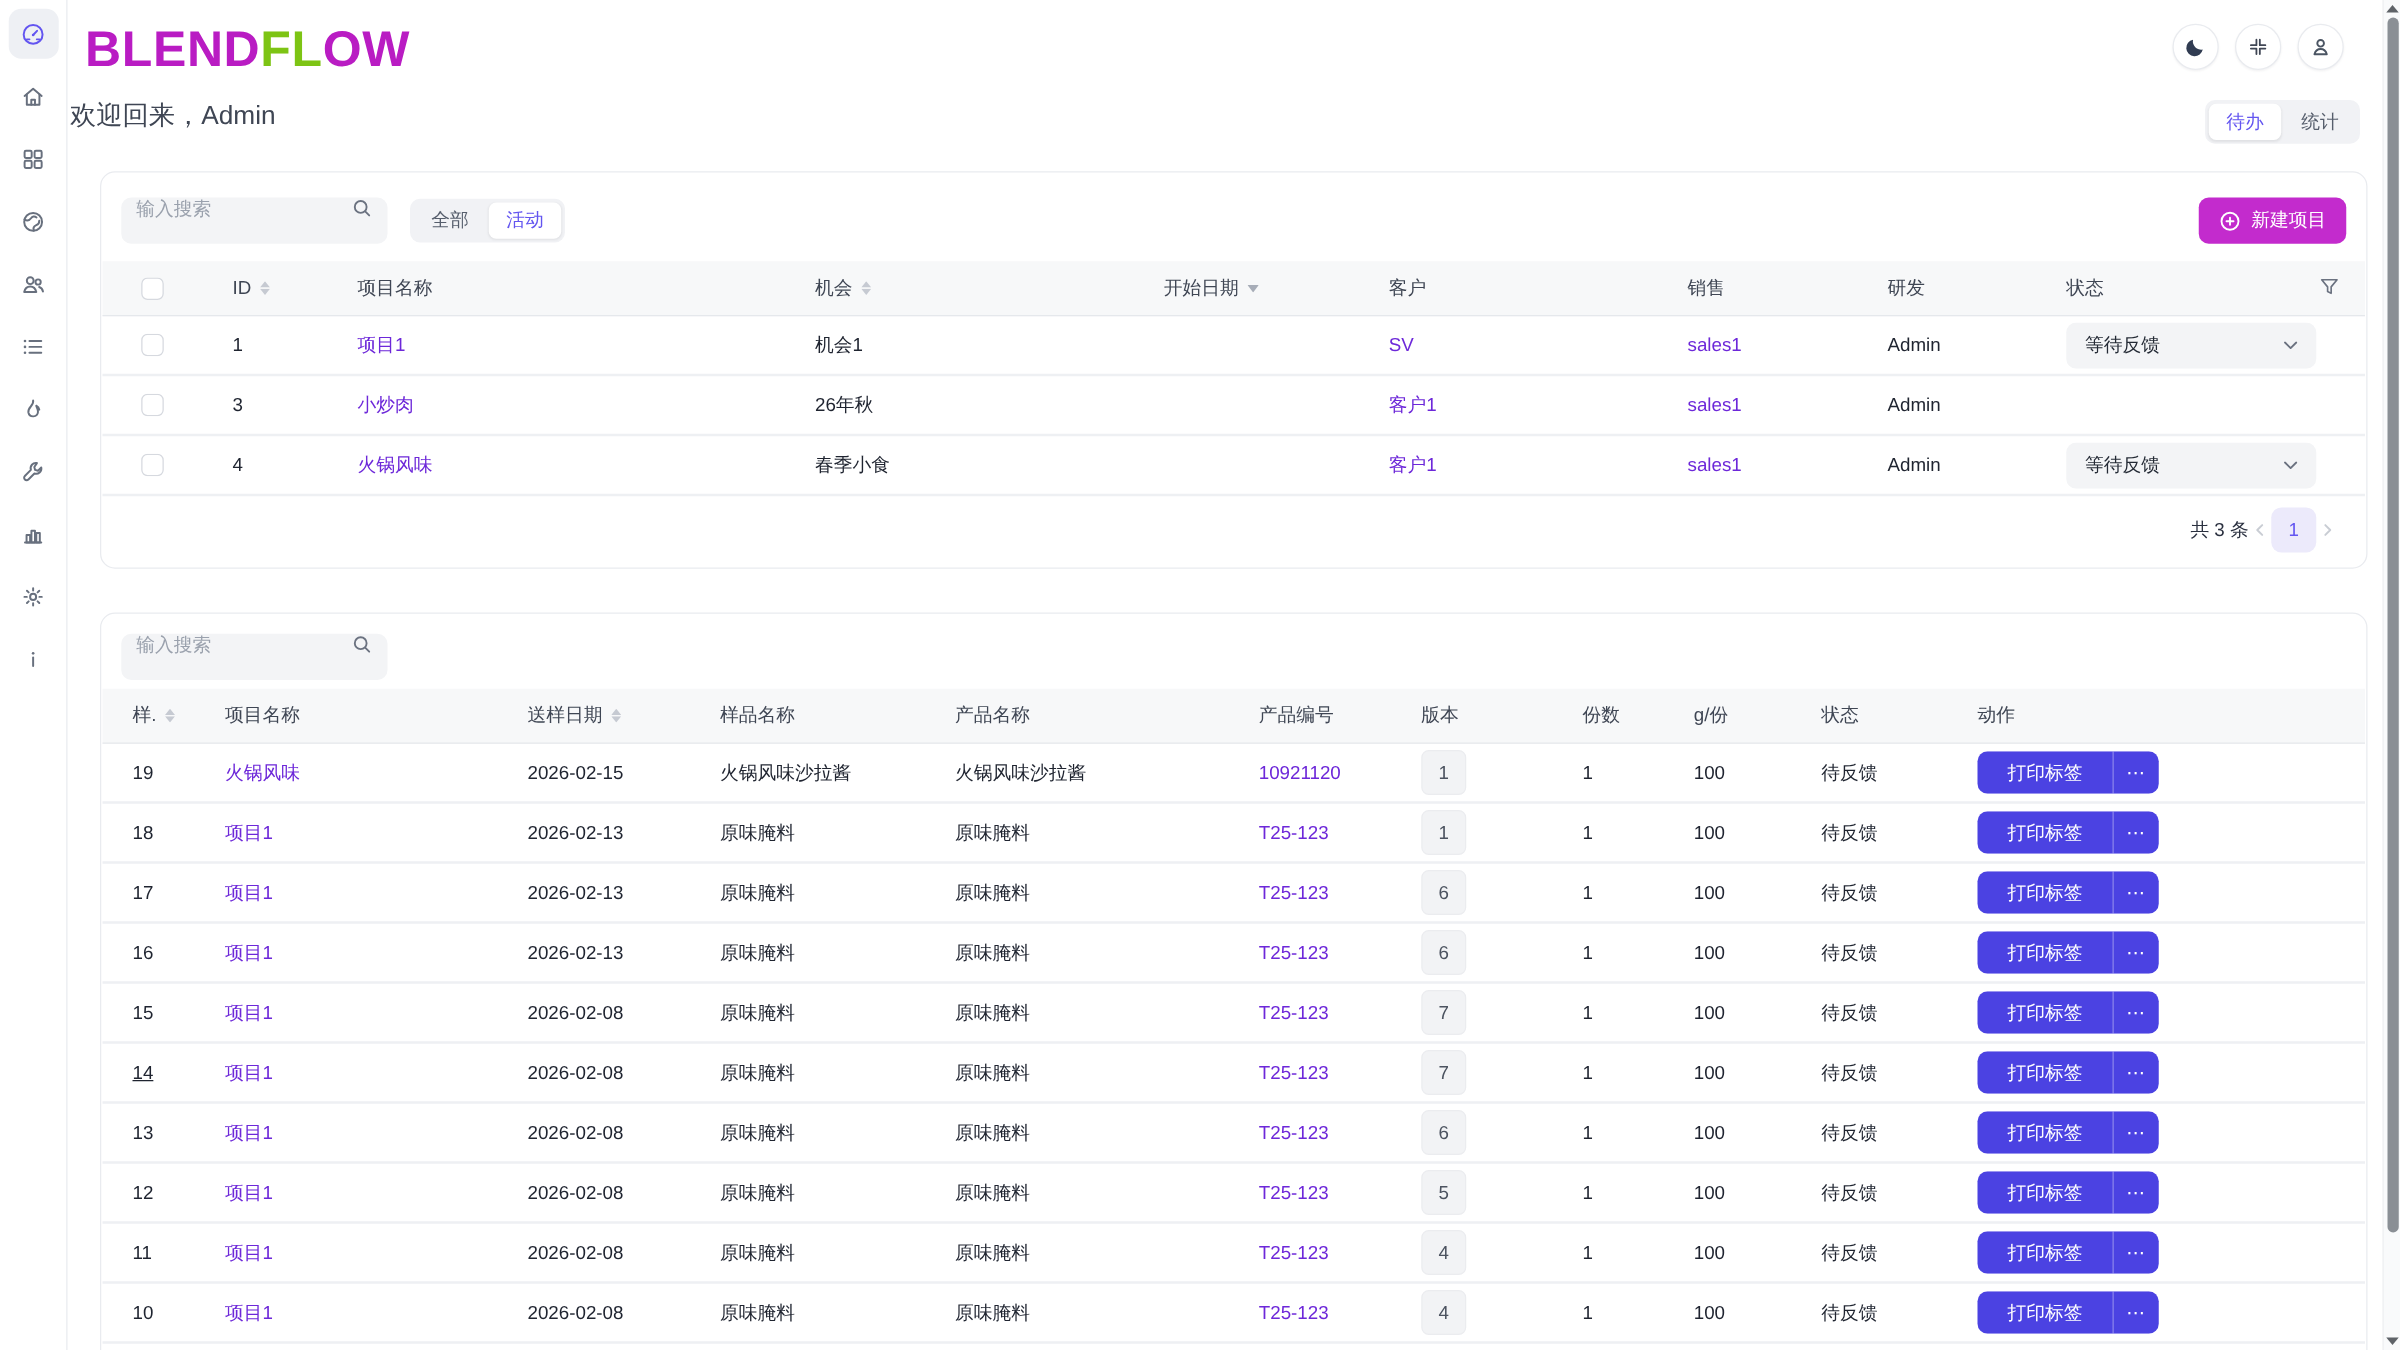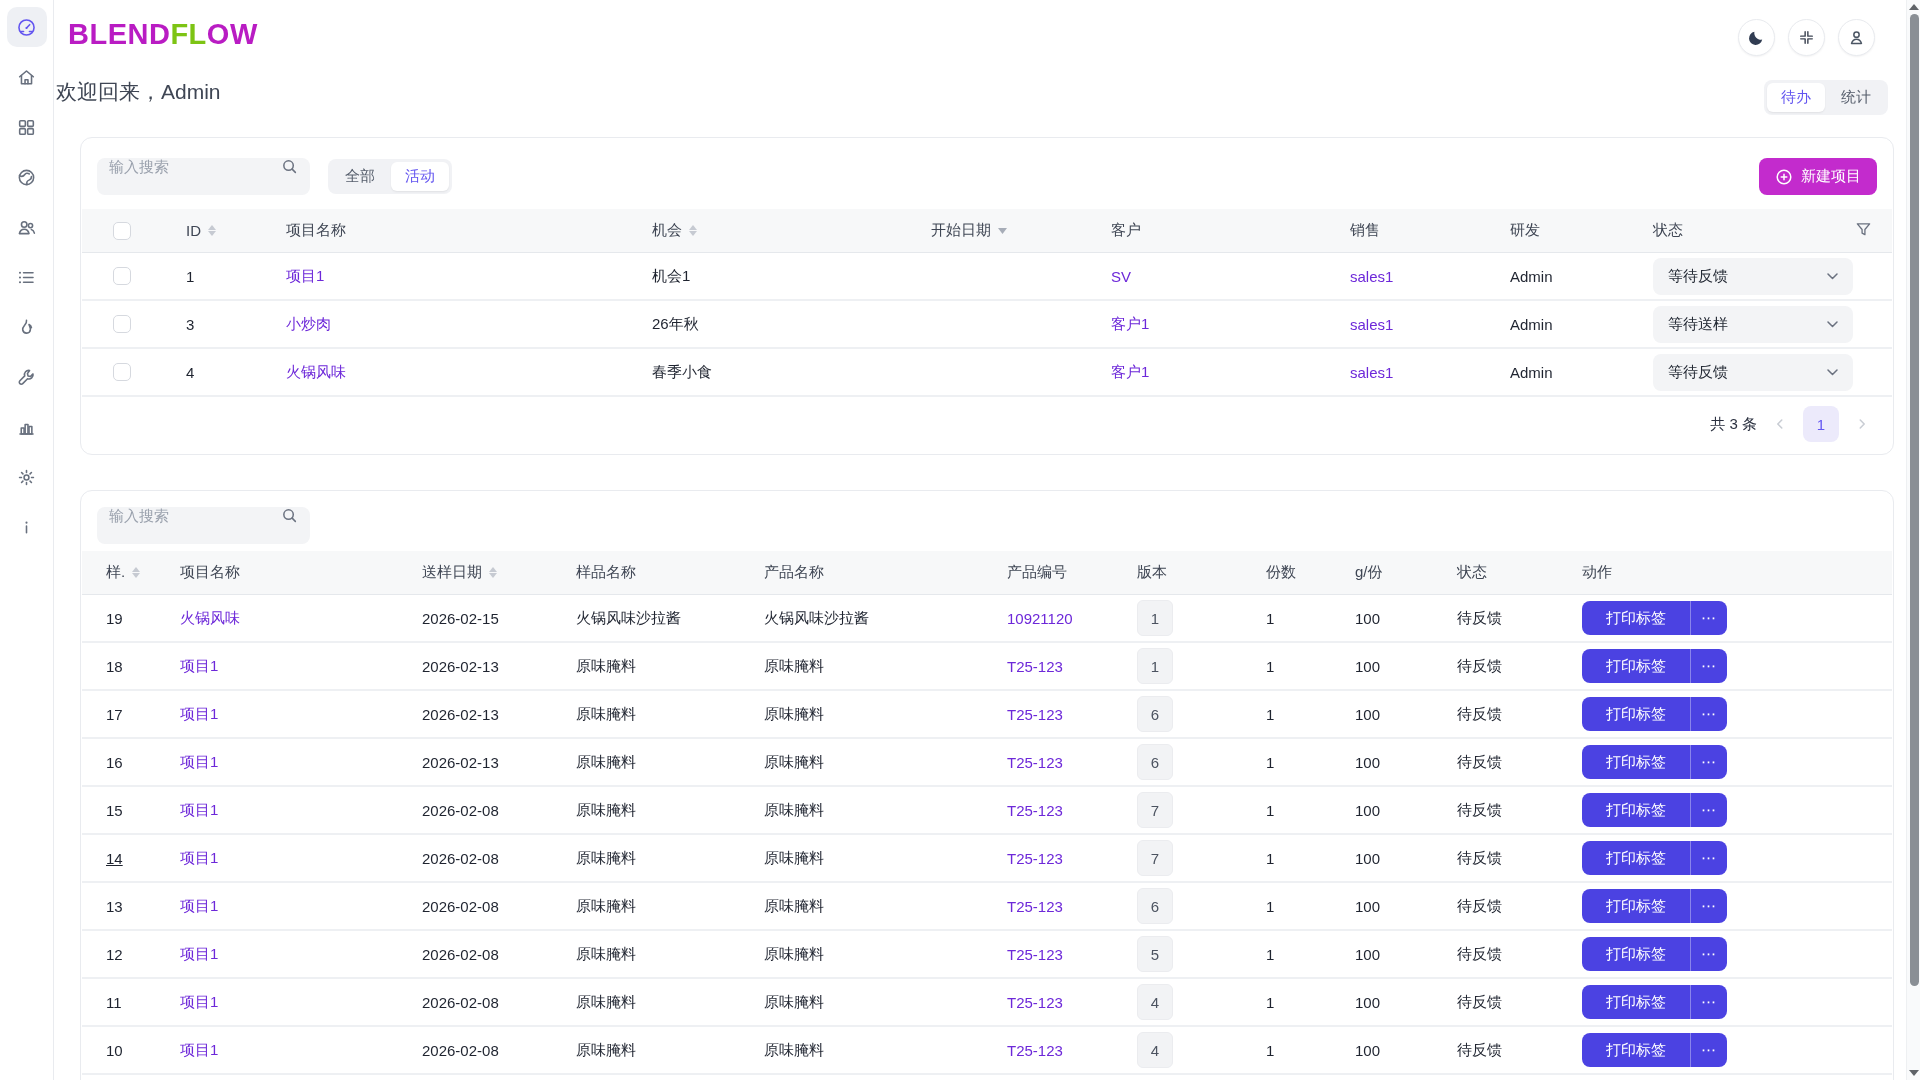--- a/index.html
+++ b/index.html
@@ -20,21 +20,21 @@
   }
   .side-item {
     width:40px; height:40px; border-radius:10px; color:#68707e;
     display:flex; align-items:center; justify-content:center; margin-bottom:10px;
     cursor:pointer; flex-shrink:0;
   }
   .side-item.active { background:#eef0f4; color:#6355f0; }
   .side-expand { position:absolute; left:15px; bottom:18px; color:#2f3642; cursor:pointer; }
 
   
-  .logo { position:absolute; left:68px; top:18px; font-size:29px; font-weight:800; letter-spacing:.5px; white-space:nowrap; }
+  .logo { position:absolute; left:68px; top:18px; font-size:40px; font-weight:800; letter-spacing:.5px; white-space:nowrap; }
   .top-actions { position:absolute; top:19px; right:45px; display:flex; gap:13px; }
   .circle-btn {
     width:37px; height:37px; border-radius:50%; background:#fff; border:1px solid #e9ebef;
     box-shadow:0 1px 2px rgba(16,24,40,.06); display:flex; align-items:center; justify-content:center;
     cursor:pointer; color:#4b5563;
   }
   .welcome { position:absolute; left:56px; top:78px; font-size:21px; color:#3f4654; font-weight:500; }
 
   .pill-tabs { background:#f1f2f5; border-radius:8px; padding:3px; display:flex; gap:2px; }
   .pill-tab { padding:5px 14px; font-size:15px; color:#565e6c; border-radius:6px; cursor:pointer; white-space:nowrap; }
@@ -87,21 +87,21 @@
     align-items:stretch; overflow:hidden; cursor:pointer; border:none; padding:0;
   }
   .bp-main { padding:0 24px; display:flex; align-items:center; font-size:15px; }
   .bp-div  { width:1px; background:rgba(255,255,255,.35); }
   .bp-more { width:36px; display:flex; align-items:center; justify-content:center; font-size:15px; letter-spacing:1px; }
   .sort-ic { display:inline-flex; flex-direction:column; gap:1px; }
   .funnel { position:absolute; right:20px; top:12px; color:#6b7280; cursor:pointer; }
 
   .pagination {
     position:absolute; right:24px; bottom:12px; height:36px;
-    display:flex; align-items:center; gap:16px; color:#2b3140;text-align:right;
+    display:flex; align-items:center; gap:2px; color:#2b3140;text-align:right;
   }
   .pg-btn { color:#c9cdd4; cursor:pointer; display:flex; align-items:center; }
   .page-badge {
     width:36px; height:36px; background:#eceafb; color:#6356f1; border-radius:8px;
     display:flex; align-items:center; justify-content:center; cursor:pointer;
   }
 
   
   .scrollbar { position:absolute; right:0; top:0; width:14px; height:1080px; background:#f9fafb; border-left:1px solid #eef0f2; z-index:10; }
   .sb-up, .sb-down { position:absolute; left:2px; width:0; height:0; border-left:5px solid transparent; border-right:5px solid transparent; }
@@ -346,28 +346,20 @@
           <span></span>
         </div>
         <div class="cell" style="width: 239px;">
           <span class="link">客户1</span>
         </div>
         <div class="cell" style="width: 160px;">
           <span class="link">sales1</span>
         </div>
         <div class="cell" style="width: 143px;">
           <span>Admin</span>
-        </div>
-        <div class="cell" style="width: 267px;">
-          <div class="select">
-            <span>等待送样</span>
-            <svg width="11" height="7" viewBox="0 0 11 7" fill="none" stroke="#6b7280" stroke-width="1.5" stroke-linecap="round" stroke-linejoin="round">
-              <path d="m1 1 4.5 4.5L10 1"></path>
-            </svg>
-          </div>
         </div>
       </div>
       <div class="trow">
         <div class="cell cb" style="width: 80px;">
           <span class="checkbox"></span>
         </div>
         <div class="cell" style="width: 100px;">
           <span>4</span>
         </div>
         <div class="cell" style="width: 366px;">

